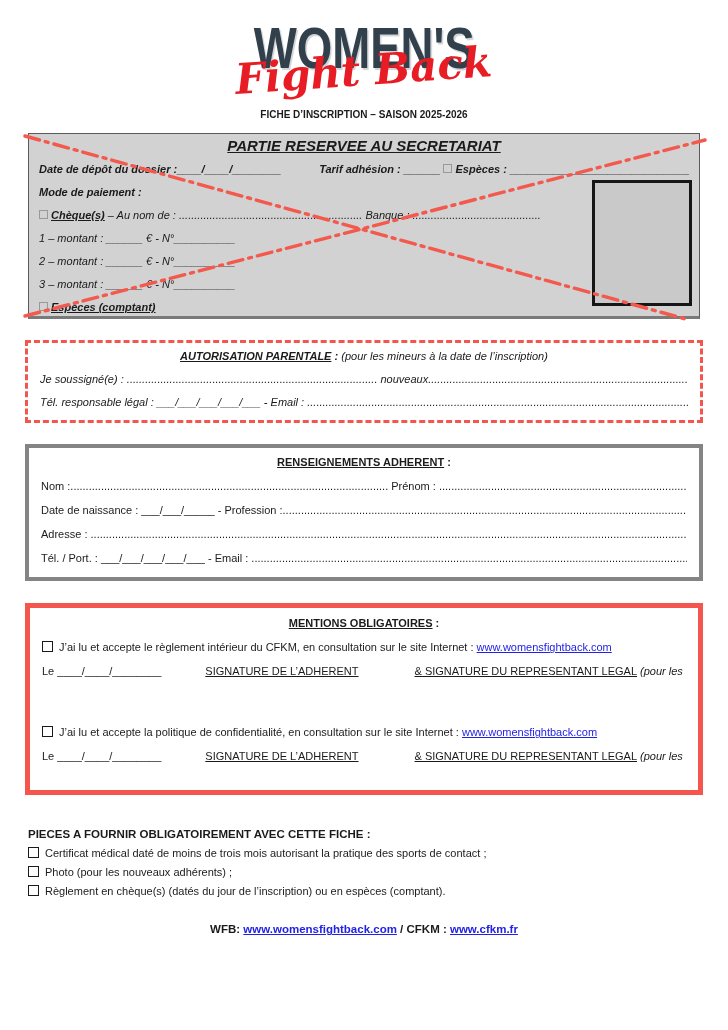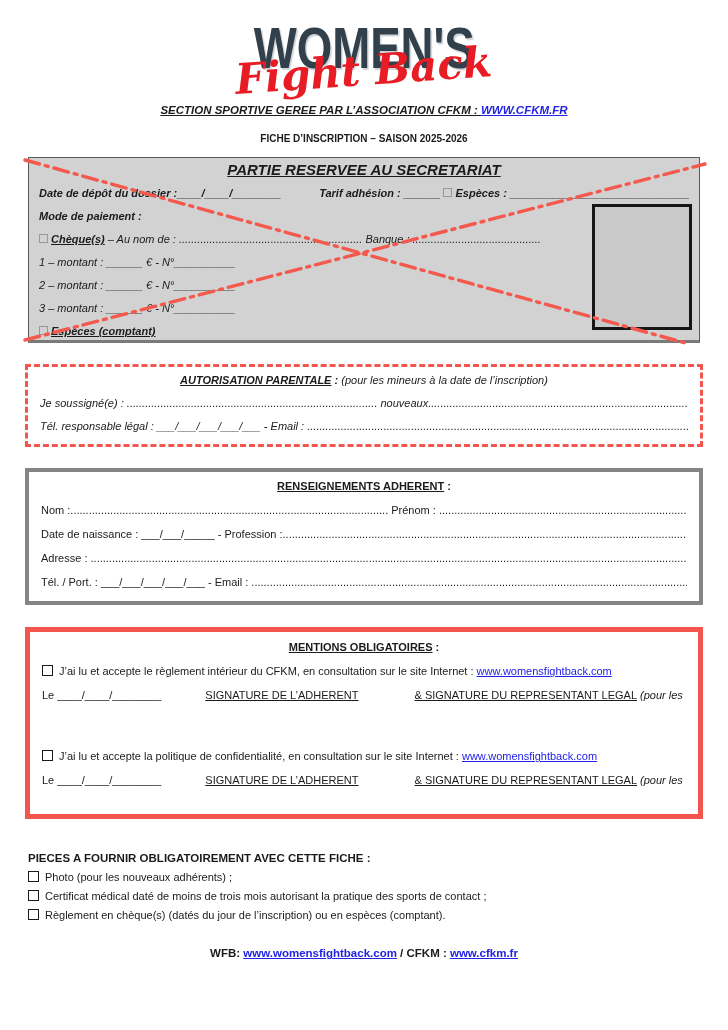--- a/index.html
+++ b/index.html
@@ -60,21 +60,20 @@
   .footer{text-align:center;margin-top:24px;font-weight:bold;font-size:11.5px;}
 </style>
 </head>
 <body>
 
 <div class="page">
 
   <div class="header">
     <div><span class="logo-women">WOMEN'S</span></div>
     <div><span class="logo-script">Fight Back</span></div>
-    <div class="subtitle"><span class="u">SECTION SPORTIVE GEREE PAR L’ASSOCIATION CFKM : </span><span class="lnk">WWW.CFKM.FR</span></div>
     <div class="form-title">FICHE D’INSCRIPTION – SAISON 2025-2026</div>
   </div>
 
   <div class="secretariat">
     <div class="box-title">PARTIE RESERVEE AU SECRETARIAT</div>
     <div class="line">
       <span class="b">Date de dépôt du dossier :</span><span class="b">____/____/________</span><span class="sp38"></span><span class="b">Tarif adhésion :</span>&nbsp;<span class="b">______</span>&nbsp;<span class="cb-light"></span><span class="b">Espèces :</span>&nbsp;<span class="b">_________________________________</span>
     </div>
     <div class="line">
       <span class="b">Mode de paiement :</span>
@@ -139,24 +138,24 @@
       <span class="cb"></span><span>J’ai lu et accepte la politique de confidentialité, en consultation sur le site Internet : </span><span class="lnk">www.womensfightback.com</span>
     </div>
     <div class="line">
       <span>Le ____/____/________</span><span class="sp44"></span><span class="u">SIGNATURE DE L’ADHERENT</span><span class="sp56"></span><span class="u">&amp; SIGNATURE DU REPRESENTANT LEGAL</span><span class="i"> (pour les mineurs)</span>
     </div>
   </div>
 
   <div class="pieces">
     <div class="pieces-title">PIECES A FOURNIR OBLIGATOIREMENT AVEC CETTE FICHE :</div>
     <div class="line">
-      <span class="cb"></span><span>Photo (pour les nouveaux adhérents) ;</span>
+      <span class="cb"></span><span>Certificat médical daté de moins de trois mois autorisant la pratique des sports de contact ;</span>
     </div>
     <div class="line">
-      <span class="cb"></span><span>Certificat médical daté de moins de trois mois autorisant la pratique des sports de contact ;</span>
+      <span class="cb"></span><span>Photo (pour les nouveaux adhérents) ;</span>
     </div>
     <div class="line">
       <span class="cb"></span><span>Règlement en chèque(s) (datés du jour de l’inscription) ou en espèces (comptant).</span>
     </div>
   </div>
 
   <div class="footer">
     <span>WFB: </span><span class="lnk">www.womensfightback.com</span><span> / CFKM : </span><span class="lnk">www.cfkm.fr</span>
   </div>
 

